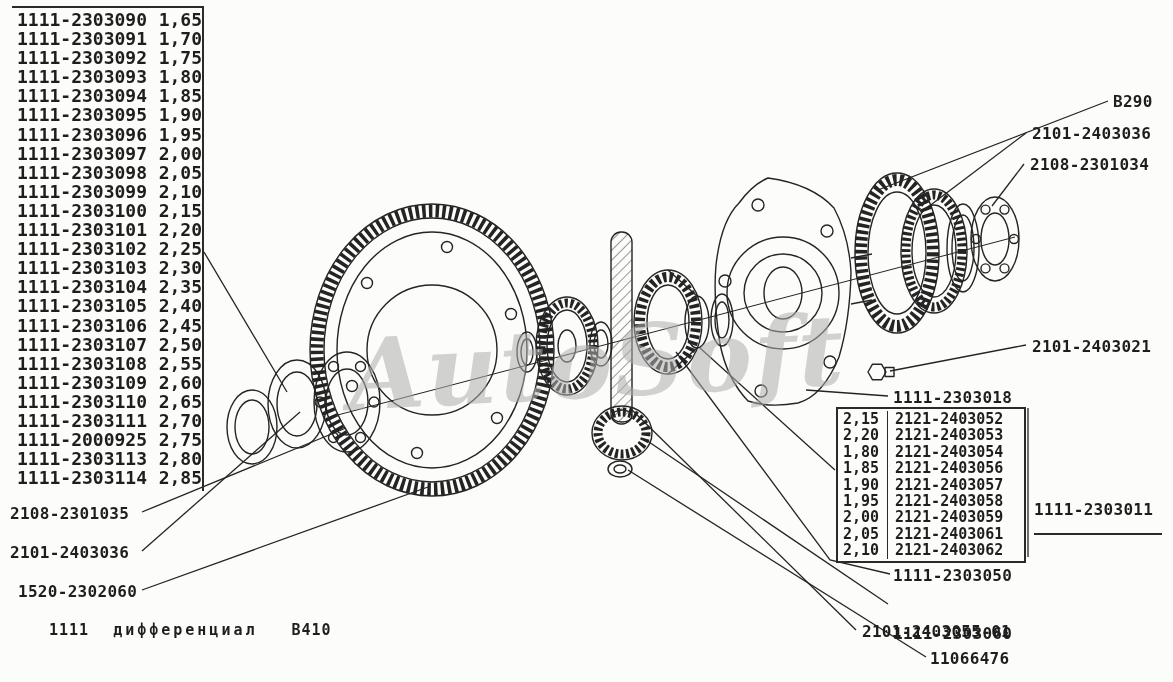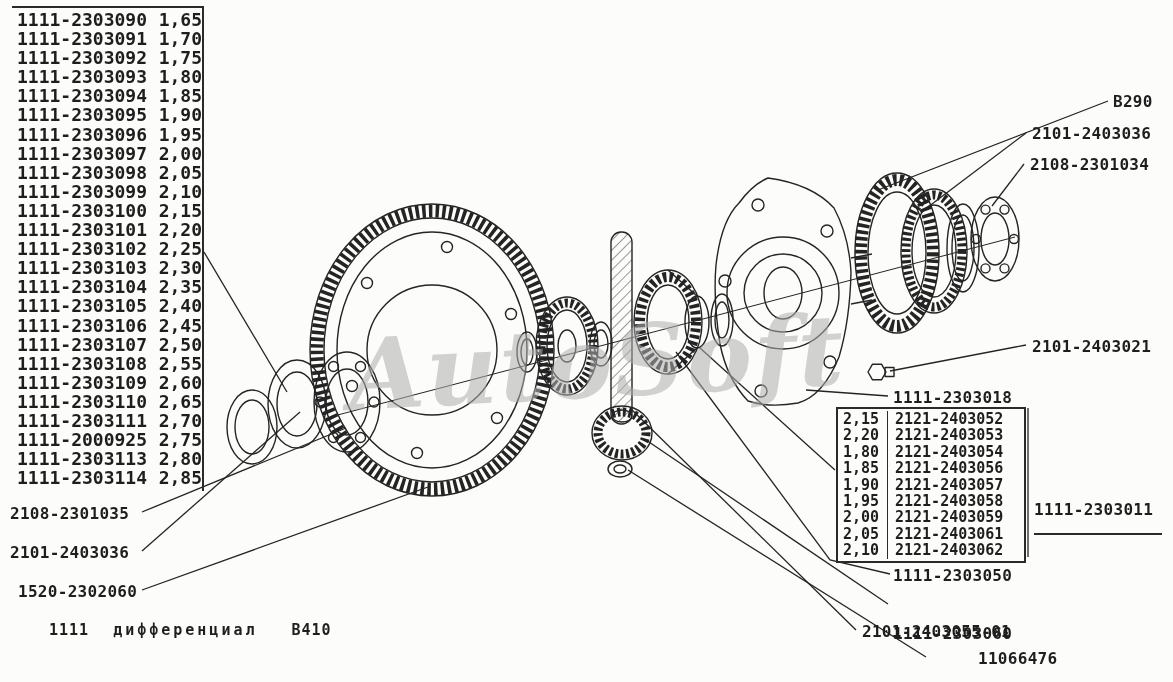--- a/index.html
+++ b/index.html
@@ -382,21 +382,21 @@
 
   <div class="callout" style="left:1113px; top:92px;">B290</div>
   <div class="callout" style="left:1032px; top:124px;">2101-2403036</div>
   <div class="callout" style="left:1030px; top:155px;">2108-2301034</div>
   <div class="callout" style="left:1032px; top:337px;">2101-2403021</div>
   <div class="callout" style="left:893px; top:388px;">1111-2303018</div>
   <div class="callout underlined" style="left:1034px; top:500px;">1111-2303011</div>
   <div class="callout" style="left:893px; top:566px;">1111-2303050</div>
   <div class="callout" style="left:893px; top:624px;">1111-2303060</div>
   <div class="callout" style="left:862px; top:622px;text-align:right;">2101-2403055-01</div>
-  <div class="callout" style="left:978px; top:649px;">11066476</div>
+  <div class="callout" style="left:930px; top:649px;">11066476</div>
 
   <div class="callout" style="left:10px; top:504px;">2108-2301035</div>
   <div class="callout" style="left:10px; top:543px;">2101-2403036</div>
   <div class="callout" style="left:18px; top:582px;">1520-2302060</div>
 
   <div class="title">
     <span class="code">1111</span><span class="name">дифференциал</span><span class="fig">B410</span>
   </div>
 
 </div>

